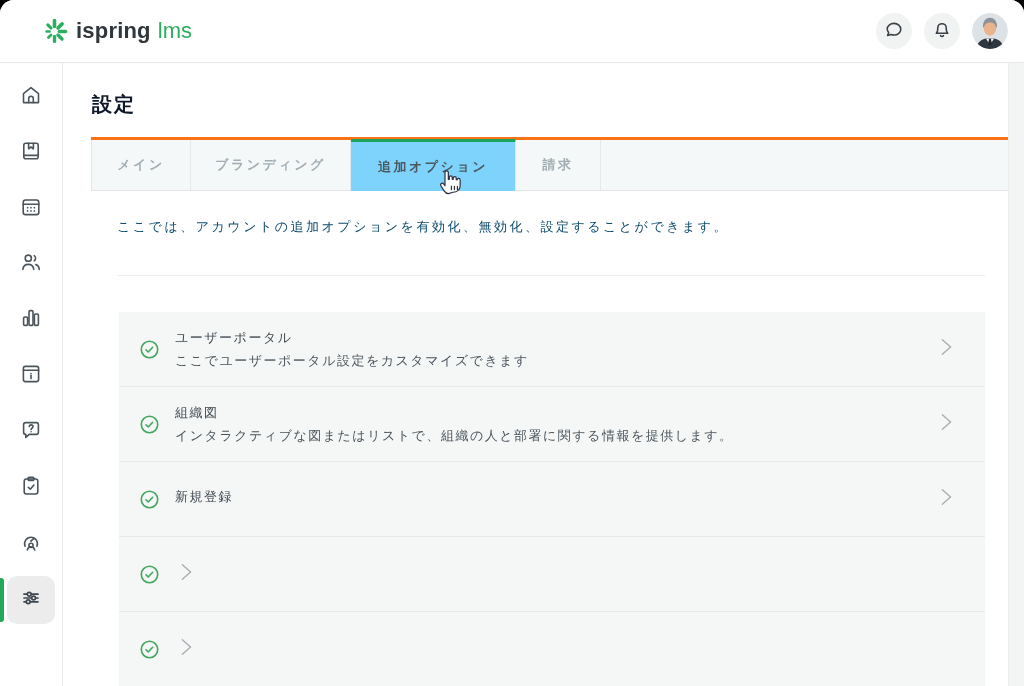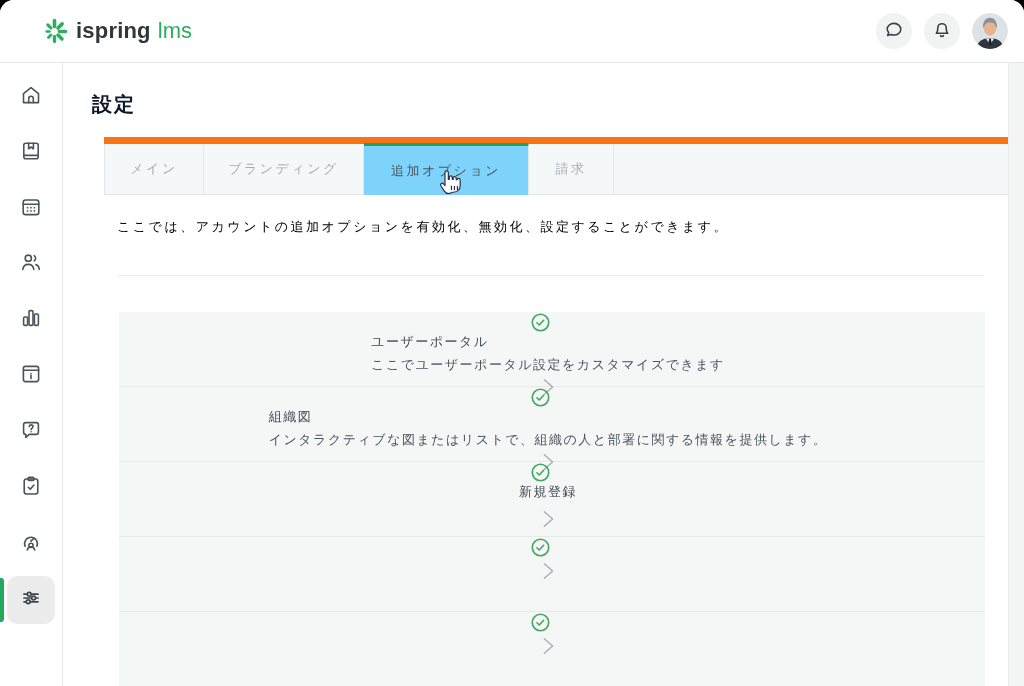--- a/index.html
+++ b/index.html
@@ -20,30 +20,30 @@
   .sidebar{position:absolute;top:63px;left:0;width:62px;bottom:0;background:#fff;border-right:1px solid #e7e8e8;z-index:5;}
   .side-item{position:absolute;left:7px;width:48px;height:48px;border-radius:10px;display:grid;place-items:center;cursor:pointer;}
   .side-item.active{background:#ececec;}
   .active-bar{position:absolute;left:0;width:4px;height:44px;background:#22a95e;border-radius:0 3px 3px 0;}
 
   
   .main{position:absolute;top:63px;left:63px;right:0;bottom:0;background:#fff;overflow:hidden;}
   .gutter{position:absolute;top:0;right:0;width:15px;bottom:0;background:#f3f4f4;border-left:1px solid #ebecec;}
   .page-title{position:absolute;left:29px;top:28px;font-size:20px;font-weight:700;color:#0f172a;letter-spacing:2px;}
 
-  .tabs{position:absolute;left:41px;right:15px;top:74px;height:50px;background:#f4f8f8;border-top:7px solid #f97316;box-shadow:0 1px 0 #e3e5e5;display:flex;}
+  .tabs{position:absolute;left:28px;right:15px;top:74px;height:50px;background:#f4f8f8;border-top:3px solid #f97316;box-shadow:0 1px 0 #e3e5e5;display:flex;font-weight:bold;}
   .tab{box-sizing:border-box;height:50px;display:grid;place-items:center;font-size:13px;letter-spacing:2.5px;color:#a3aeb4;border-right:1px solid #e4e8e8;cursor:pointer;background:transparent;}
   .tab:first-child{border-left:1px solid #e4e8e8;}
   .tab.active{position:relative;z-index:2;background:#7dd3fc;border-top:3px solid #1ea35c;margin-top:-1px;height:52px;color:#4c585f;box-shadow:0 1px 0 #fff;}
 
-  .tab-desc{position:absolute;left:54px;top:155px;font-size:13px;color:#000000;letter-spacing:2.5px;}
+  .tab-desc{position:absolute;left:54px;top:155px;font-size:13px;color:#0c4a6e;letter-spacing:2.5px;}
   .divider{position:absolute;left:55px;right:39px;top:212px;height:1px;background:#ececec;}
 
   .options{position:absolute;left:56px;right:39px;top:249px;}
-  .option-row{height:75px;box-sizing:border-box;display:flex;align-items:center;background:#f5f6f6;border-bottom:1px solid #e8eaea;padding:0 28px 0 20px;cursor:pointer;flex-direction:column;}
+  .option-row{height:75px;box-sizing:border-box;display:flex;align-items:center;background:#f5f6f6;border-bottom:1px solid #e8eaea;padding:0 28px 0 20px;cursor:pointer;}
   .check{flex:0 0 auto;margin-right:15px;display:grid;place-items:center;}
   .option-text{flex:1 1 auto;min-width:0;}
   .option-title{font-size:13px;color:#3e484f;letter-spacing:1.5px;margin-bottom:5px;}
   .option-sub{font-size:13px;color:#49545b;letter-spacing:1.5px;}
   .chev{flex:0 0 auto;}
 
   .cursor{position:absolute;left:374px;top:102px;z-index:9;pointer-events:none;}
 </style>
 </head>
 <body>

